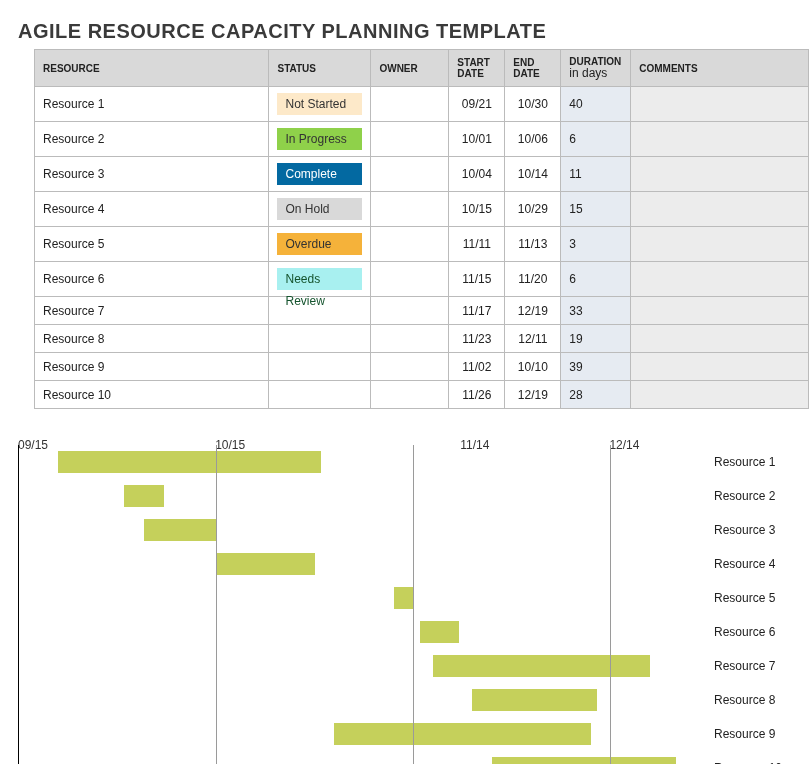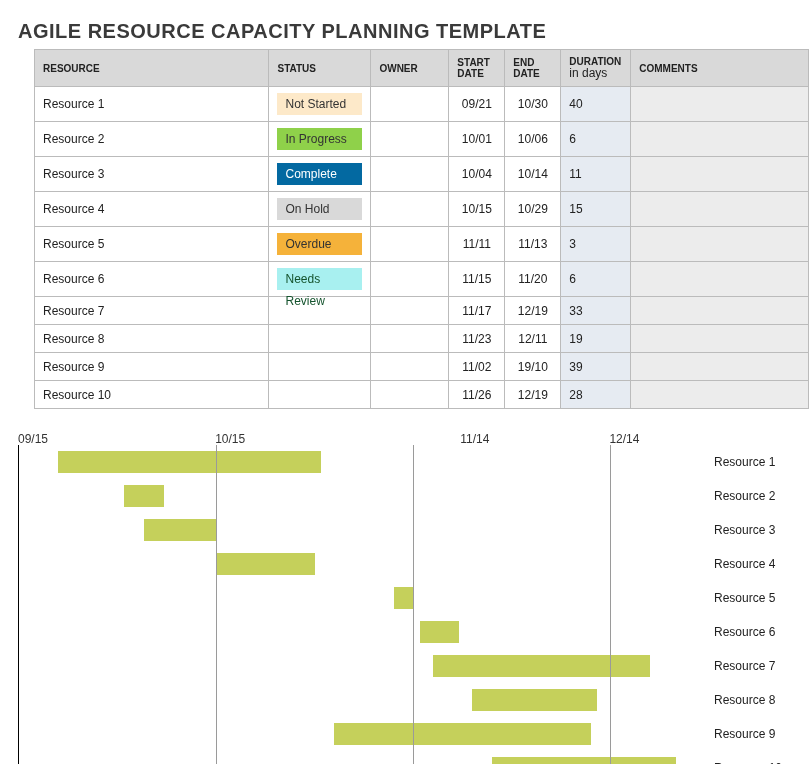--- a/index.html
+++ b/index.html
@@ -75,21 +75,21 @@
     position: relative;
   }
   .gantt-axis {
     position: relative;
     height: 18px;
     font-size: 12px;
     color: #333;
   }
   .gantt-axis .tick-label {
     position: absolute;
-    top: 5px;
+    top: 11px;
     transform: translateX(0);
   }
   .gantt-body {
     position: relative;
     height: 340px;
     border-left: 1px solid #000;
     border-bottom: 1px solid #000;
   }
   .gantt-gridline {
     position: absolute;
@@ -239,21 +239,21 @@
         <td class="center">11/23</td>
         <td class="center">12/11</td>
         <td class="duration">19</td>
         <td class="comments"></td>
       </tr>
       <tr>
         <td>Resource 9</td>
         <td class="status-cell"></td>
         <td></td>
         <td class="center">11/02</td>
-        <td class="center">19/10</td>
+        <td class="center">10/10</td>
         <td class="duration">39</td>
         <td class="comments"></td>
       </tr>
       <tr>
         <td>Resource 10</td>
         <td class="status-cell"></td>
         <td></td>
         <td class="center">11/26</td>
         <td class="center">12/19</td>
         <td class="duration">28</td>

